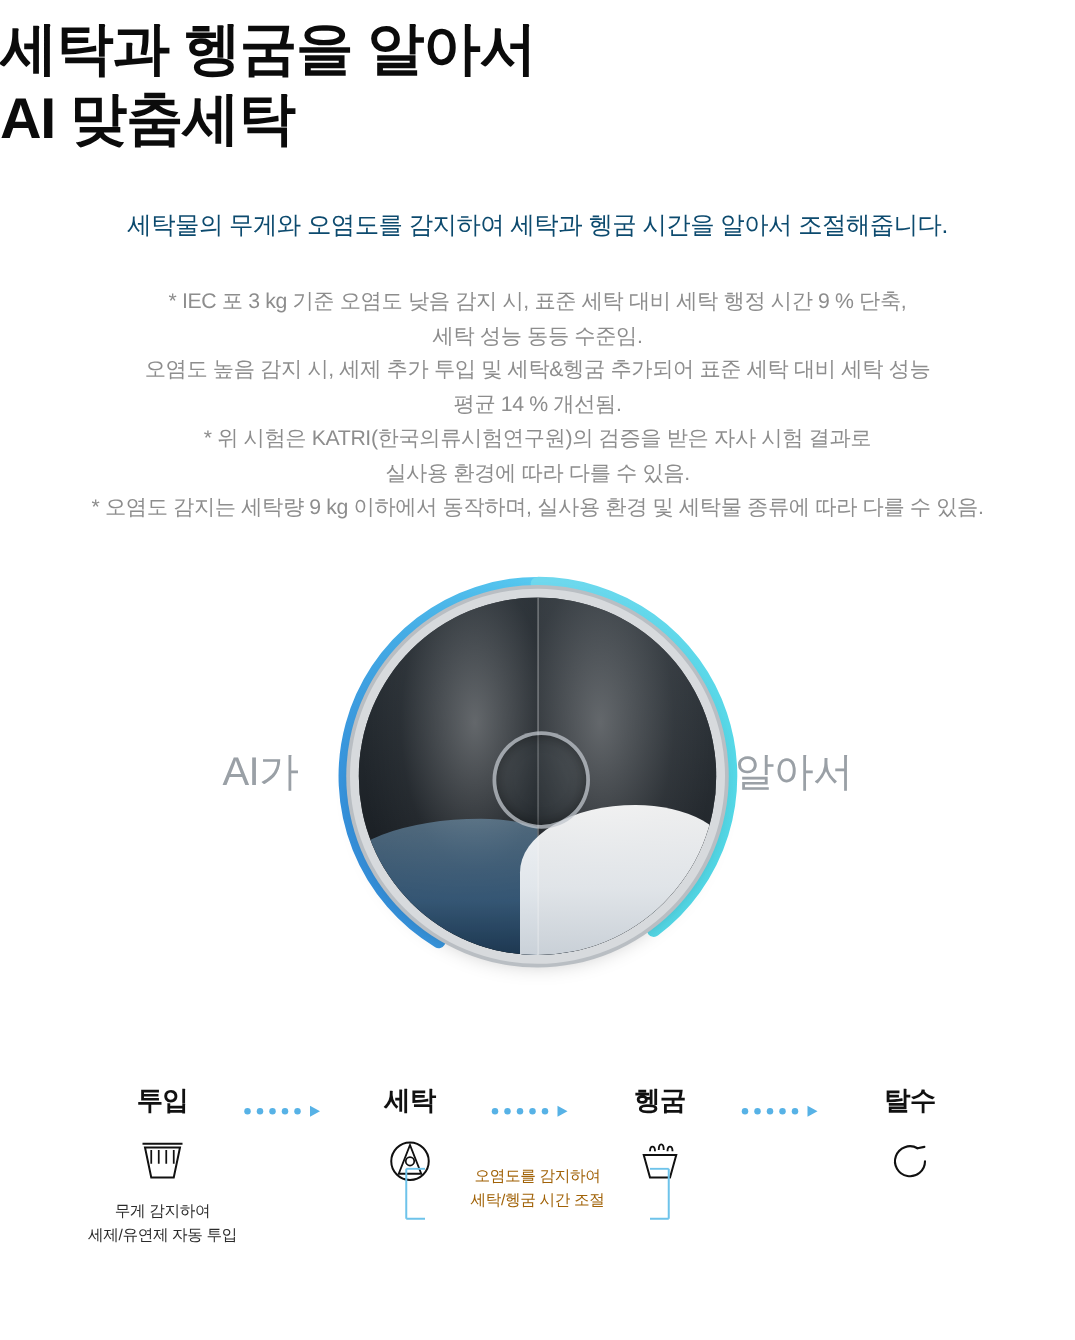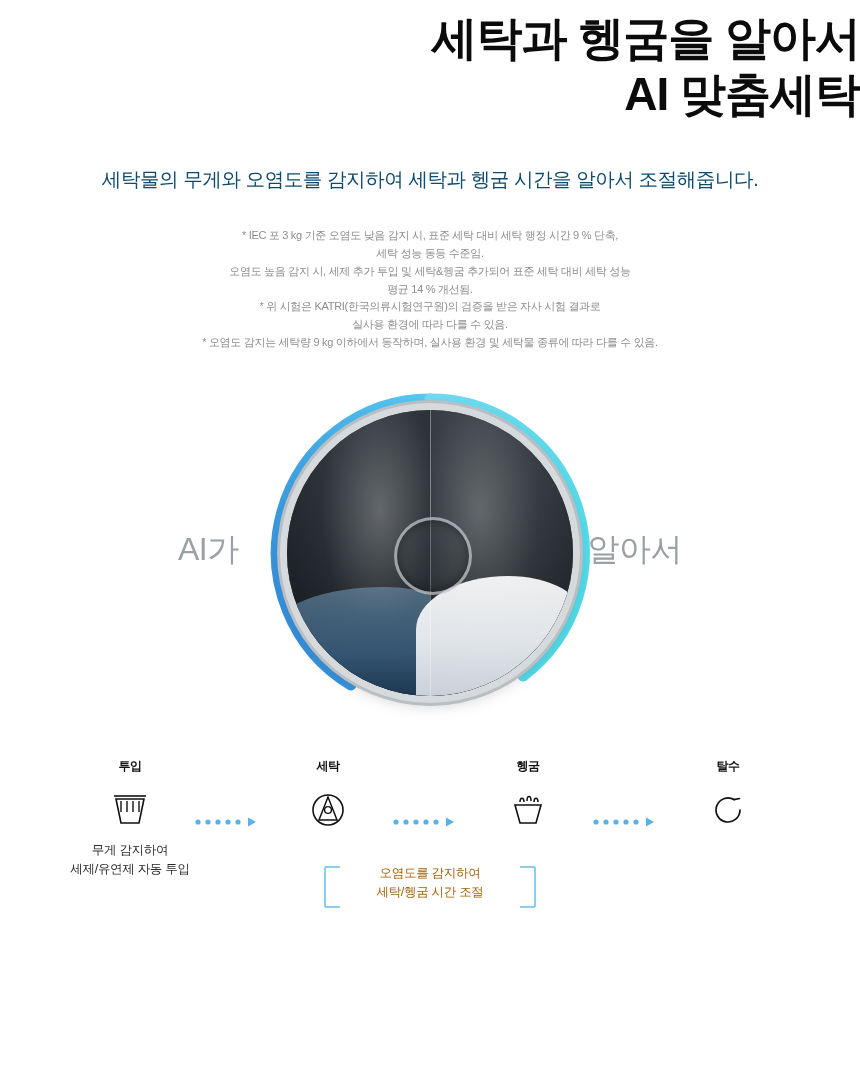--- a/index.html
+++ b/index.html
@@ -11,21 +11,21 @@
     height: 1072px;
     background: #ffffff;
     font-family: "Liberation Sans", sans-serif;
     color: #111111;
     overflow: hidden;
     position: relative;
   }
 
   
   .headline {
-    text-align: right;
+    text-align: left;
     padding-top: 10px;
     font-weight: bold;
     font-size: 46px;
     line-height: 1.22;
     letter-spacing: -1px;
     color: #0b0b0b;
   }
   .headline .line {
     display: block;
   }
@@ -36,21 +36,21 @@
     margin-top: 44px;
     font-size: 19.5px;
     color: #0c4a6e;
     letter-spacing: -0.4px;
   }
 
   
   .notes {
     text-align: center;
     margin-top: 34px;
-    font-size: 11px;
+    font-size: 17px;
     line-height: 1.62;
     color: #8d8d8d;
     letter-spacing: -0.3px;
   }
   .notes .note-line {
     display: block;
   }
 
   
   .hero {
@@ -165,24 +165,25 @@
     margin-top: 10px;
     height: 200px;
   }
   .step {
     position: absolute;
     width: 140px;
     text-align: center;
     top: 0;
   }
   .step-title {
-    font-size: 12px;
+    font-size: 21px;
     font-weight: bold;
     color: #111;
     letter-spacing: -0.4px;
+    margin-top: 40px;
   }
   .step-icon {
     margin-top: 12px;
     height: 44px;
   }
   .step-icon svg { display: inline-block; vertical-align: top; }
   .step-desc {
     margin-top: 10px;
     font-size: 12.5px;
     line-height: 1.55;

